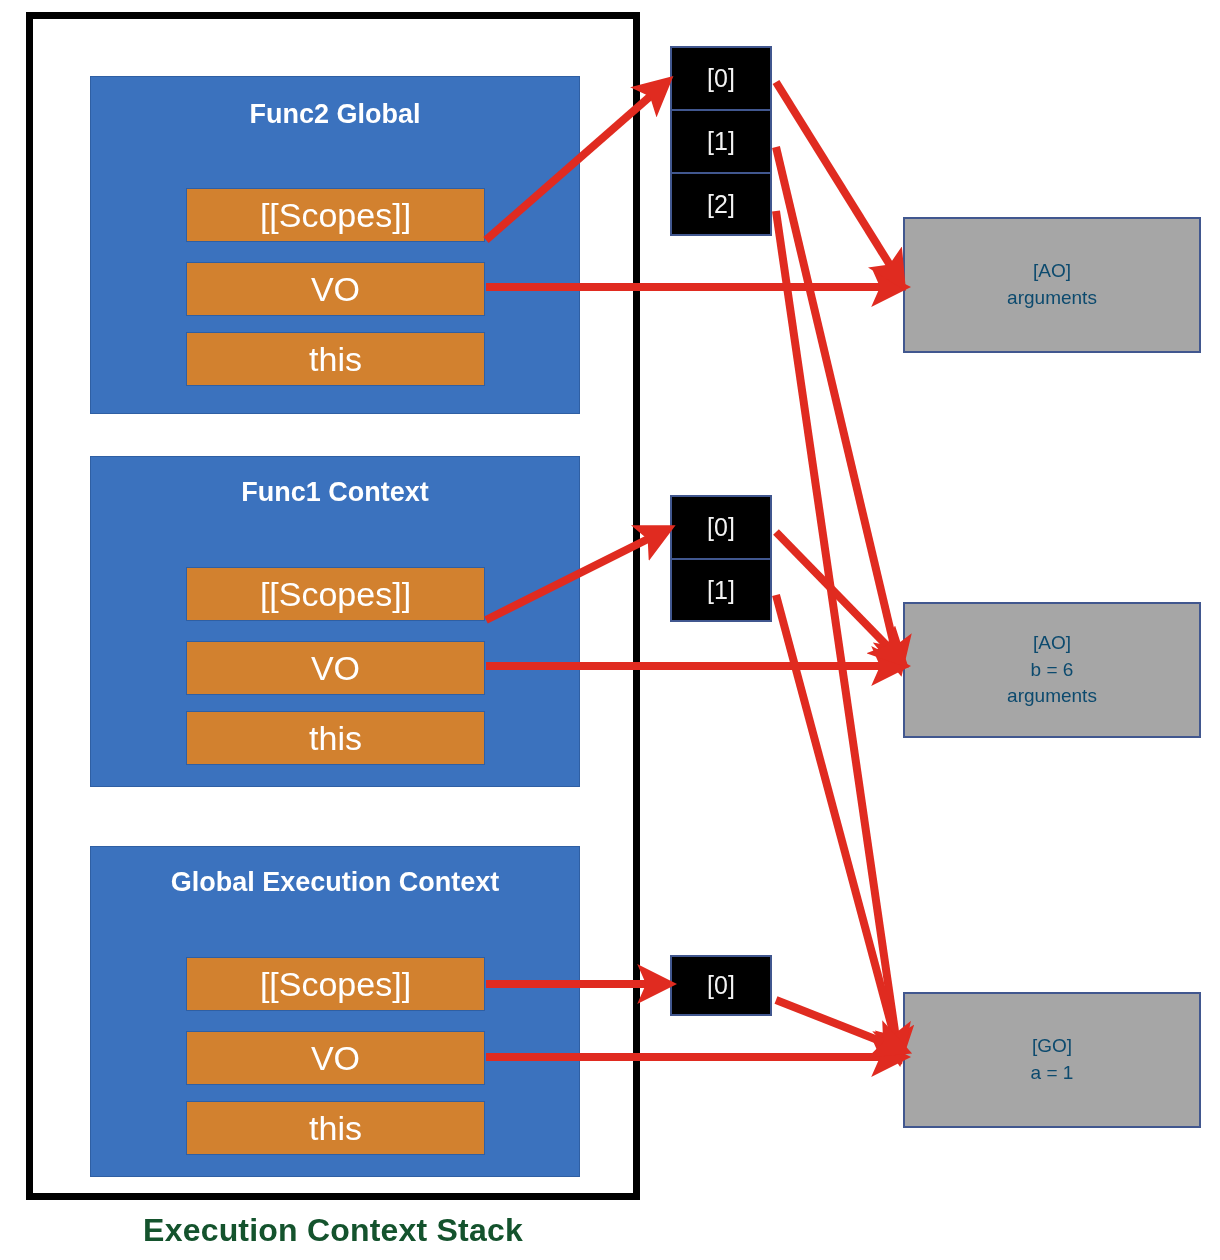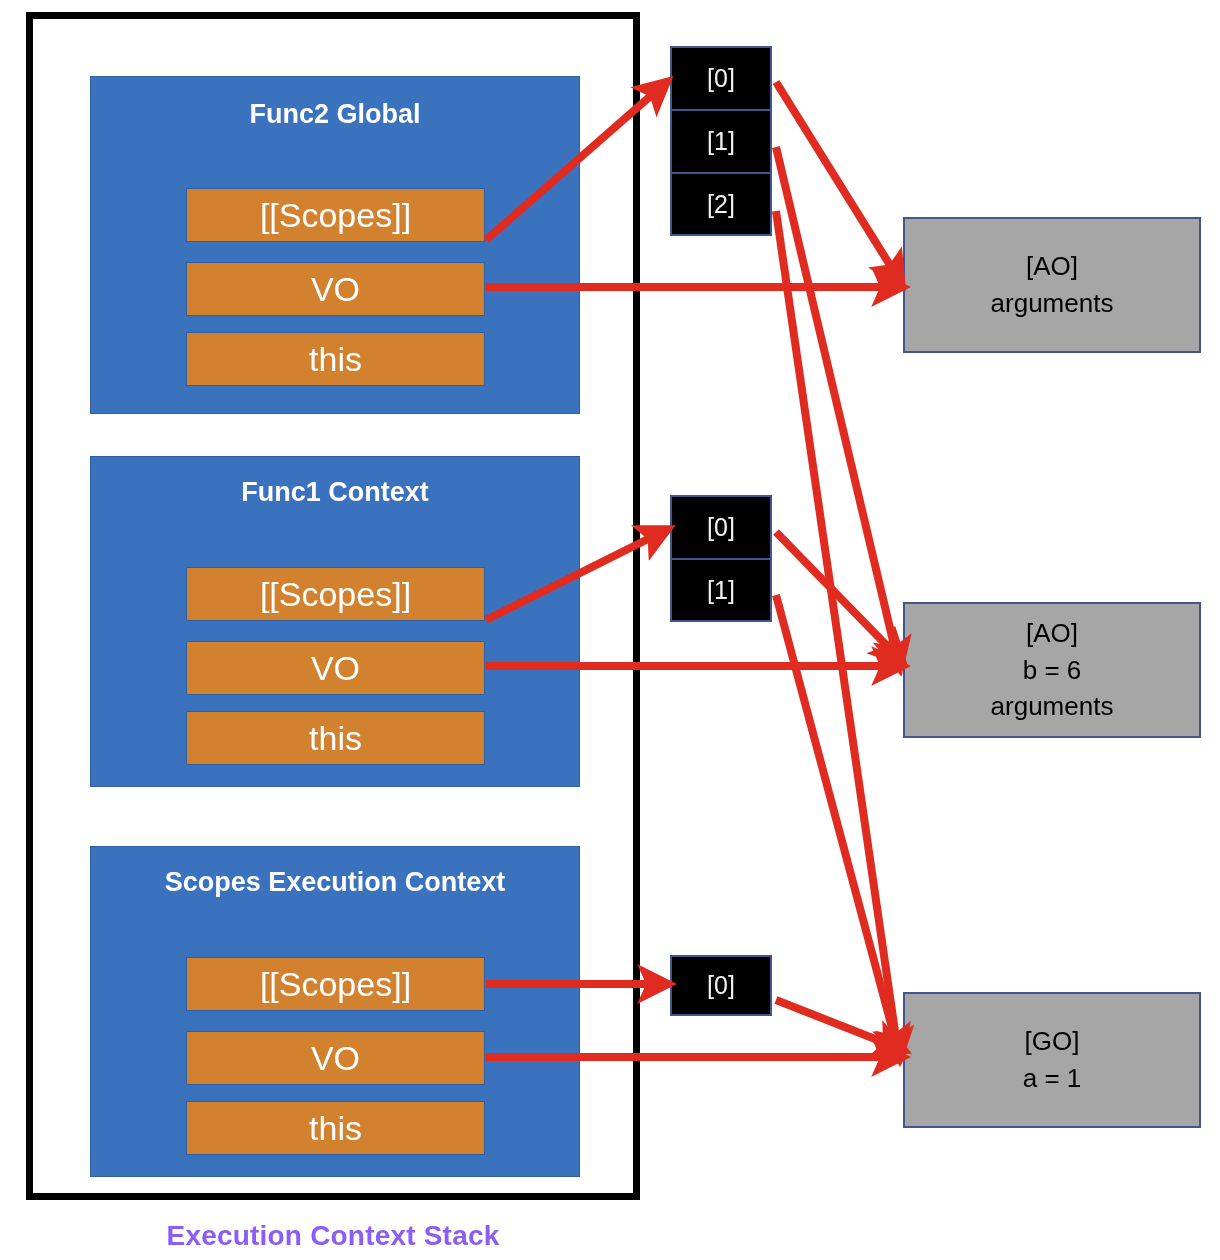--- a/index.html
+++ b/index.html
@@ -29,25 +29,24 @@
     box-sizing: border-box;
     background: transparent;
   }
 
   .stack-caption {
     position: absolute;
     left: 26px;
     top: 1212px;
     width: 614px;
     text-align: center;
-    font-size: 28px;
+    font-size: 32px;
     font-weight: bold;
-    color: #8b5cf6;
+    color: #14532d;
     letter-spacing: 0.2px;
-    margin-top: 8px;
   }
 
   
   .ctx-block {
     position: absolute;
     background: #3B72BE;
     border: 1px solid #2f5fa3;
     box-sizing: border-box;
   }
   .ctx-title {
@@ -95,22 +94,22 @@
   
   .obj-box {
     position: absolute;
     background: #A6A6A6;
     border: 2px solid #41578f;
     box-sizing: border-box;
     display: flex;
     flex-direction: column;
     align-items: center;
     justify-content: center;
-    color: #000000;
-    font-size: 26px;
+    color: #0c4a6e;
+    font-size: 19px;
     line-height: 1.42;
   }
   .obj-line { white-space: nowrap; }
 
   
   #arrows {
     position: absolute;
     left: 0;
     top: 0;
     width: 1220px;
@@ -144,21 +143,21 @@
     <div class="ctx-slot" style="left:95px; top:184px; width:299px; height:54px;">VO</div>
     <div class="ctx-slot" style="left:95px; top:254px; width:299px; height:54px;">this</div>
   </div>
 
   <div class="scope-chain" style="left:670px; top:495px; width:102px; height:127px;">
     <div class="scope-cell" style="height:63px;">[0]</div>
     <div class="scope-cell" style="height:60px;">[1]</div>
   </div>
 
   <div class="ctx-block" style="left:90px; top:846px; width:490px; height:331px;">
-    <div class="ctx-title" style="top:20px;">Scopes Execution Context</div>
+    <div class="ctx-title" style="top:20px;">Global Execution Context</div>
     <div class="ctx-slot" style="left:95px; top:110px; width:299px; height:54px;">[[Scopes]]</div>
     <div class="ctx-slot" style="left:95px; top:184px; width:299px; height:54px;">VO</div>
     <div class="ctx-slot" style="left:95px; top:254px; width:299px; height:54px;">this</div>
   </div>
 
   <div class="scope-chain" style="left:670px; top:955px; width:102px; height:61px;">
     <div class="scope-cell" style="height:57px;">[0]</div>
   </div>
 
   <div class="obj-box" style="left:903px; top:217px; width:298px; height:136px;">

